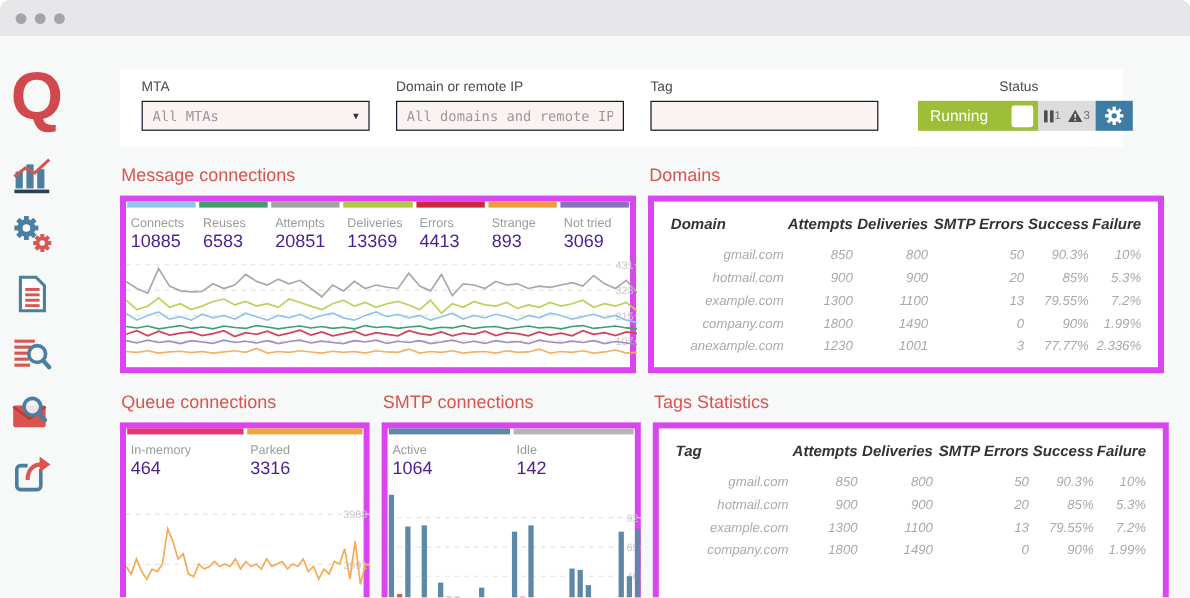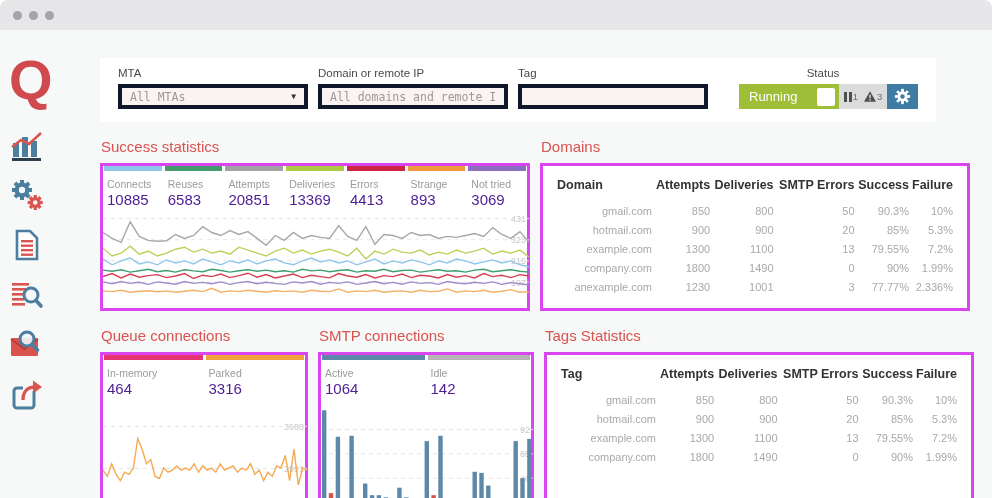--- a/index.html
+++ b/index.html
@@ -13,23 +13,23 @@
   .dot { width:9px; height:9px; border-radius:50%; background:#a5a5a8; }
   
   .app { display:flex; height:468px; background:#f7f8f8; }
   .sidebar { width:100px; flex:none; padding:23px 0 0 9px; }
   .logo { font-size:56px; font-weight:bold; color:#d0494f; line-height:0.95; letter-spacing:-2px; }
   .nav { margin-top:21px; display:flex; flex-direction:column; gap:14px; }
   .nav-item { width:40px; height:36px; display:flex; align-items:center; cursor:pointer; }
   .main { flex:1; }
   
   .filterbar { margin-top:28px; width:836px; background:#fff; display:flex;
-    padding:9px 18px 13px 18px; gap:10px; }
+    padding:9px 18px 13px 18px; gap:22px; }
   .fgroup label { display:block; font-size:11.5px; color:#4a4a4a; margin-bottom:5px; }
-  .control { width:190px; height:25px; background:#faf3f1; border:4px solid #0f172a;
+  .control { width:190px; height:25px; background:#faf3f1; border:1px solid #0f172a;
     font-family:"DejaVu Sans Mono", monospace; font-size:11.5px; color:#9a9a9a;
     padding:0 8px; display:flex; align-items:center; }
   .select { justify-content:space-between; cursor:pointer; }
   .select .arrow { color:#333; font-size:8px; }
   input.control { outline:none; }
   input.control::placeholder { color:#9a9a9a; }
   .status-group { margin-left:auto;text-align:center; }
   .statusbar { display:flex; height:25px;padding-left:11px; }
   .st-running { background:#9ebe38; color:#fff; font-size:13px; width:100px;
     display:flex; align-items:center; justify-content:space-between; padding:0 4px 0 10px; cursor:pointer; }
@@ -39,34 +39,34 @@
   .mini { display:flex; align-items:flex-end; gap:1px; cursor:pointer; }
   .mini .cnt { font-size:9.5px; color:#6e6e6e; }
   .pbars { display:flex; gap:2px; }
   .pbars i { display:block; width:3px; height:10px; background:#4e4e4e; }
   .st-gear { background:#3e7ca3; width:31px; display:flex; align-items:center;
     justify-content:center; cursor:pointer; }
   
   .content { width:870px; }
   .row { display:flex; gap:10px; }
   .sec-title { color:#d9534f; font-size:15px; margin:16px 0 8px 1px; }
-  .panel { background:#fff; border:3px solid #d946ef; }
+  .panel { background:#fff; border:5px solid #d946ef; }
   .p-msg, .p-dom, .p-tags { width:430px; }
   .p-msg, .p-dom { height:148px; }
   .p-queue { width:208px; } .p-smtp { width:216px; }
   .p-queue, .p-smtp, .p-tags { height:185px; }
   
   .stats-row { display:flex; gap:3px; padding:0 1px; }
   .stat { flex:1; min-width:0; }
   .stat-color { height:5px; }
   .stat-label { font-size:10.5px; color:#9b9b9b; margin:7px 0 1px 3px; white-space:nowrap; }
   .stat-value { font-size:15px; color:#4c1d95; margin-left:3px; }
   svg.chart { display:block; margin-top:3px; }
   
-  table { width:100%; border-collapse:collapse; }
+  table { width:100%; border-collapse:collapse;font-style:italic; }
   .tblwrap { padding:4px 14px; }
   th { font-size:12.5px; color:#333; font-weight:bold; text-align:right; padding:8px 0 9px 0; }
   th:first-child { text-align:left; }
   td { font-size:11px; color:#a9a9a9; text-align:right; padding:3.6px 0; }
   td:first-child { text-align:right; }
   col.c0 { width:24%; }
 </style>
 </head>
 <body>
 
@@ -202,21 +202,21 @@
                 <circle cx="10" cy="10" r="2.6" fill="#3e7ca3"></circle>
               </svg>
             </div>
           </div>
         </div>
       </div>
 
       <div class="content">
         <div class="row">
           <div class="section">
-            <div class="sec-title">Success statistics</div>
+            <div class="sec-title">Message connections</div>
             <div class="panel p-msg">
               <div class="stats-row">
                 <div class="stat">
                   <div class="stat-color" style="background: rgb(142, 198, 234);"></div>
                   <div class="stat-label">Connects</div>
                   <div class="stat-value">10885</div>
                 </div>
                 <div class="stat">
                   <div class="stat-color" style="background: rgb(67, 154, 107);"></div>
                   <div class="stat-label">Reuses</div>

